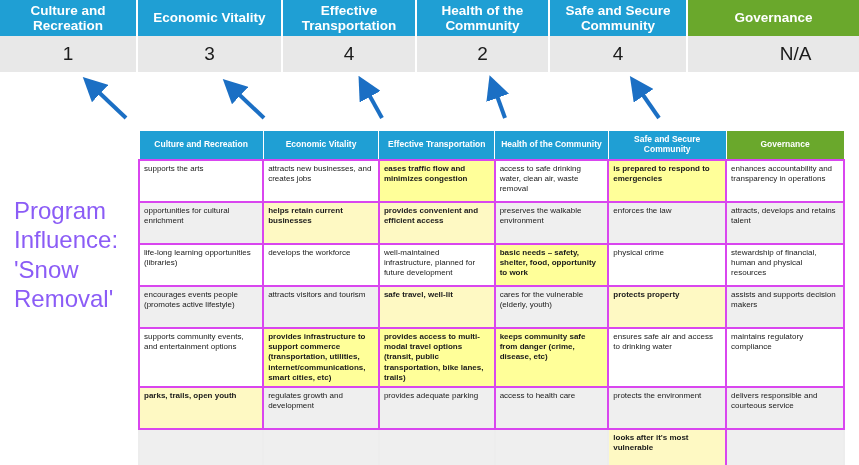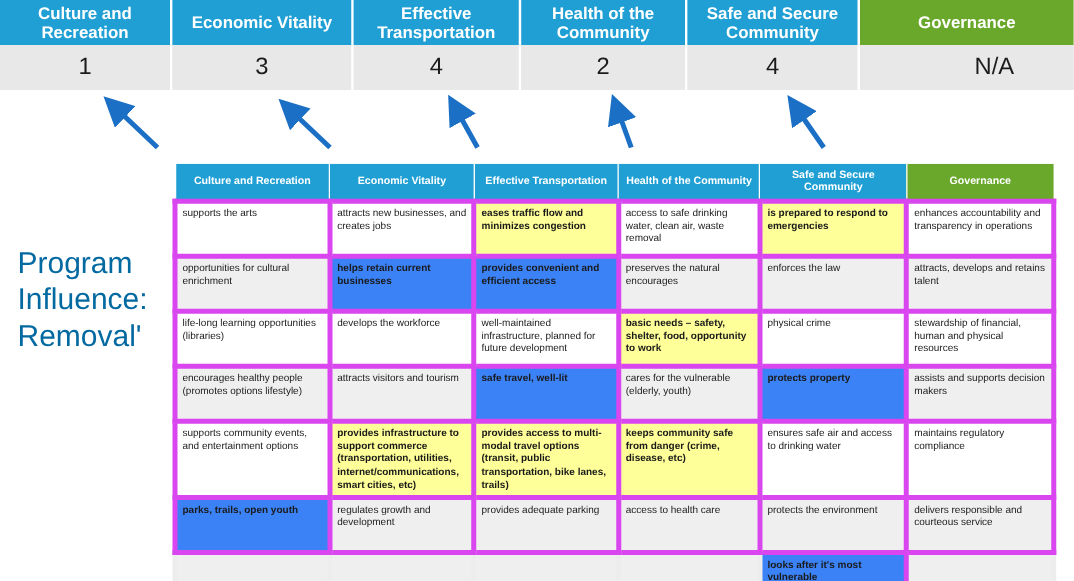--- a/index.html
+++ b/index.html
@@ -73,21 +73,21 @@
     pointer-events: none;
   }
 
   
   #caption {
     position: absolute;
     left: 14px;
     top: 196px;
     width: 125px;
     font-size: 24px;
-    color: #0369a1;
+    color: #8b5cf6;
     line-height: 1.22;
     text-align: left;
   }
 
   
   #matrix {
     position: absolute;
     left: 138px;
     top: 130px;
     width: 707px;
@@ -103,29 +103,29 @@
     line-height: 1.15;
     border: 1px solid #ffffff;
     vertical-align: middle;
     height: 22px;
   }
   #matrix td {
     font-size: 8px;
     color: #1a1a1a;
     line-height: 1.28;
     padding: 3px 4px;
-    border: 4px solid #d946ef;
+    border: 2px solid #d946ef;
     vertical-align: top;
     background: #ffffff;
     height: 34px;
   }
   #matrix td.hl { background: #ffff99; font-weight: bold; }
   #matrix td.empty { background: #ffffff; border-color: #ededed; }
   #matrix tr.band td { background: #efefef; margin-left: 16px; }
-  #matrix tr.band td.hl { background: #3b82f6; }
+  #matrix tr.band td.hl { background: #fef9c3; }
 </style>
 </head>
 <body>
 
 <div id="top-band">
     <div class="top-cell" style="width: 138px; background: rgb(31, 159, 212);">Culture and Recreation</div>
     <div class="top-cell" style="width: 145px; background: rgb(31, 159, 212);">Economic Vitality</div>
     <div class="top-cell" style="width: 134px; background: rgb(31, 159, 212);">Effective Transportation</div>
     <div class="top-cell" style="width: 133px; background: rgb(31, 159, 212);">Health of the Community</div>
     <div class="top-cell" style="width: 138px; background: rgb(31, 159, 212);">Safe and Secure Community</div>
@@ -152,20 +152,21 @@
       <line x1="264" y1="46" x2="228" y2="12" stroke="#1b6fc4" stroke-width="4" marker-end="url(#ah)"></line>
       <line x1="382" y1="46" x2="362" y2="10" stroke="#1b6fc4" stroke-width="4" marker-end="url(#ah)"></line>
       <line x1="505" y1="46" x2="492" y2="10" stroke="#1b6fc4" stroke-width="4" marker-end="url(#ah)"></line>
       <line x1="659" y1="46" x2="634" y2="10" stroke="#1b6fc4" stroke-width="4" marker-end="url(#ah)"></line>
     </g>
 </svg>
 
 <div id="caption">
   <div>Program</div>
   <div>Influence:</div>
+  <div>'Snow</div>
   <div>Removal'</div>
 </div>
 
 <table id="matrix">
   <colgroup>
     <col style="width:118px">
     <col style="width:110px">
     <col style="width:110px">
     <col style="width:108px">
     <col style="width:112px">
@@ -187,34 +188,34 @@
         <td>attracts new businesses, and creates jobs</td>
         <td class="hl">eases traffic flow and minimizes congestion</td>
         <td>access to safe drinking water, clean air, waste removal</td>
         <td class="hl">is prepared to respond to emergencies</td>
         <td>enhances accountability and transparency in operations</td>
       </tr>
       <tr class="band">
         <td>opportunities for cultural enrichment</td>
         <td class="hl">helps retain current businesses</td>
         <td class="hl">provides convenient and efficient access</td>
-        <td>preserves the natural encourages</td>
+        <td>preserves the walkable environment</td>
         <td>enforces the law</td>
         <td>attracts, develops and retains talent</td>
       </tr>
       <tr>
         <td>life-long learning opportunities (libraries)</td>
         <td>develops the workforce</td>
         <td>well-maintained infrastructure, planned for future development</td>
         <td class="hl">basic needs – safety, shelter, food, opportunity to work</td>
         <td>physical crime</td>
         <td>stewardship of financial, human and physical resources</td>
       </tr>
       <tr class="band">
-        <td>encourages healthy people (promotes options lifestyle)</td>
+        <td>encourages events people (promotes active lifestyle)</td>
         <td>attracts visitors and tourism</td>
         <td class="hl">safe travel, well-lit</td>
         <td>cares for the vulnerable (elderly, youth)</td>
         <td class="hl">protects property</td>
         <td>assists and supports decision makers</td>
       </tr>
       <tr>
         <td>supports community events, and entertainment options</td>
         <td class="hl">provides infrastructure to support commerce (transportation, utilities, internet/communications, smart cities, etc)</td>
         <td class="hl">provides access to multi-modal travel options (transit, public transportation, bike lanes, trails)</td>

